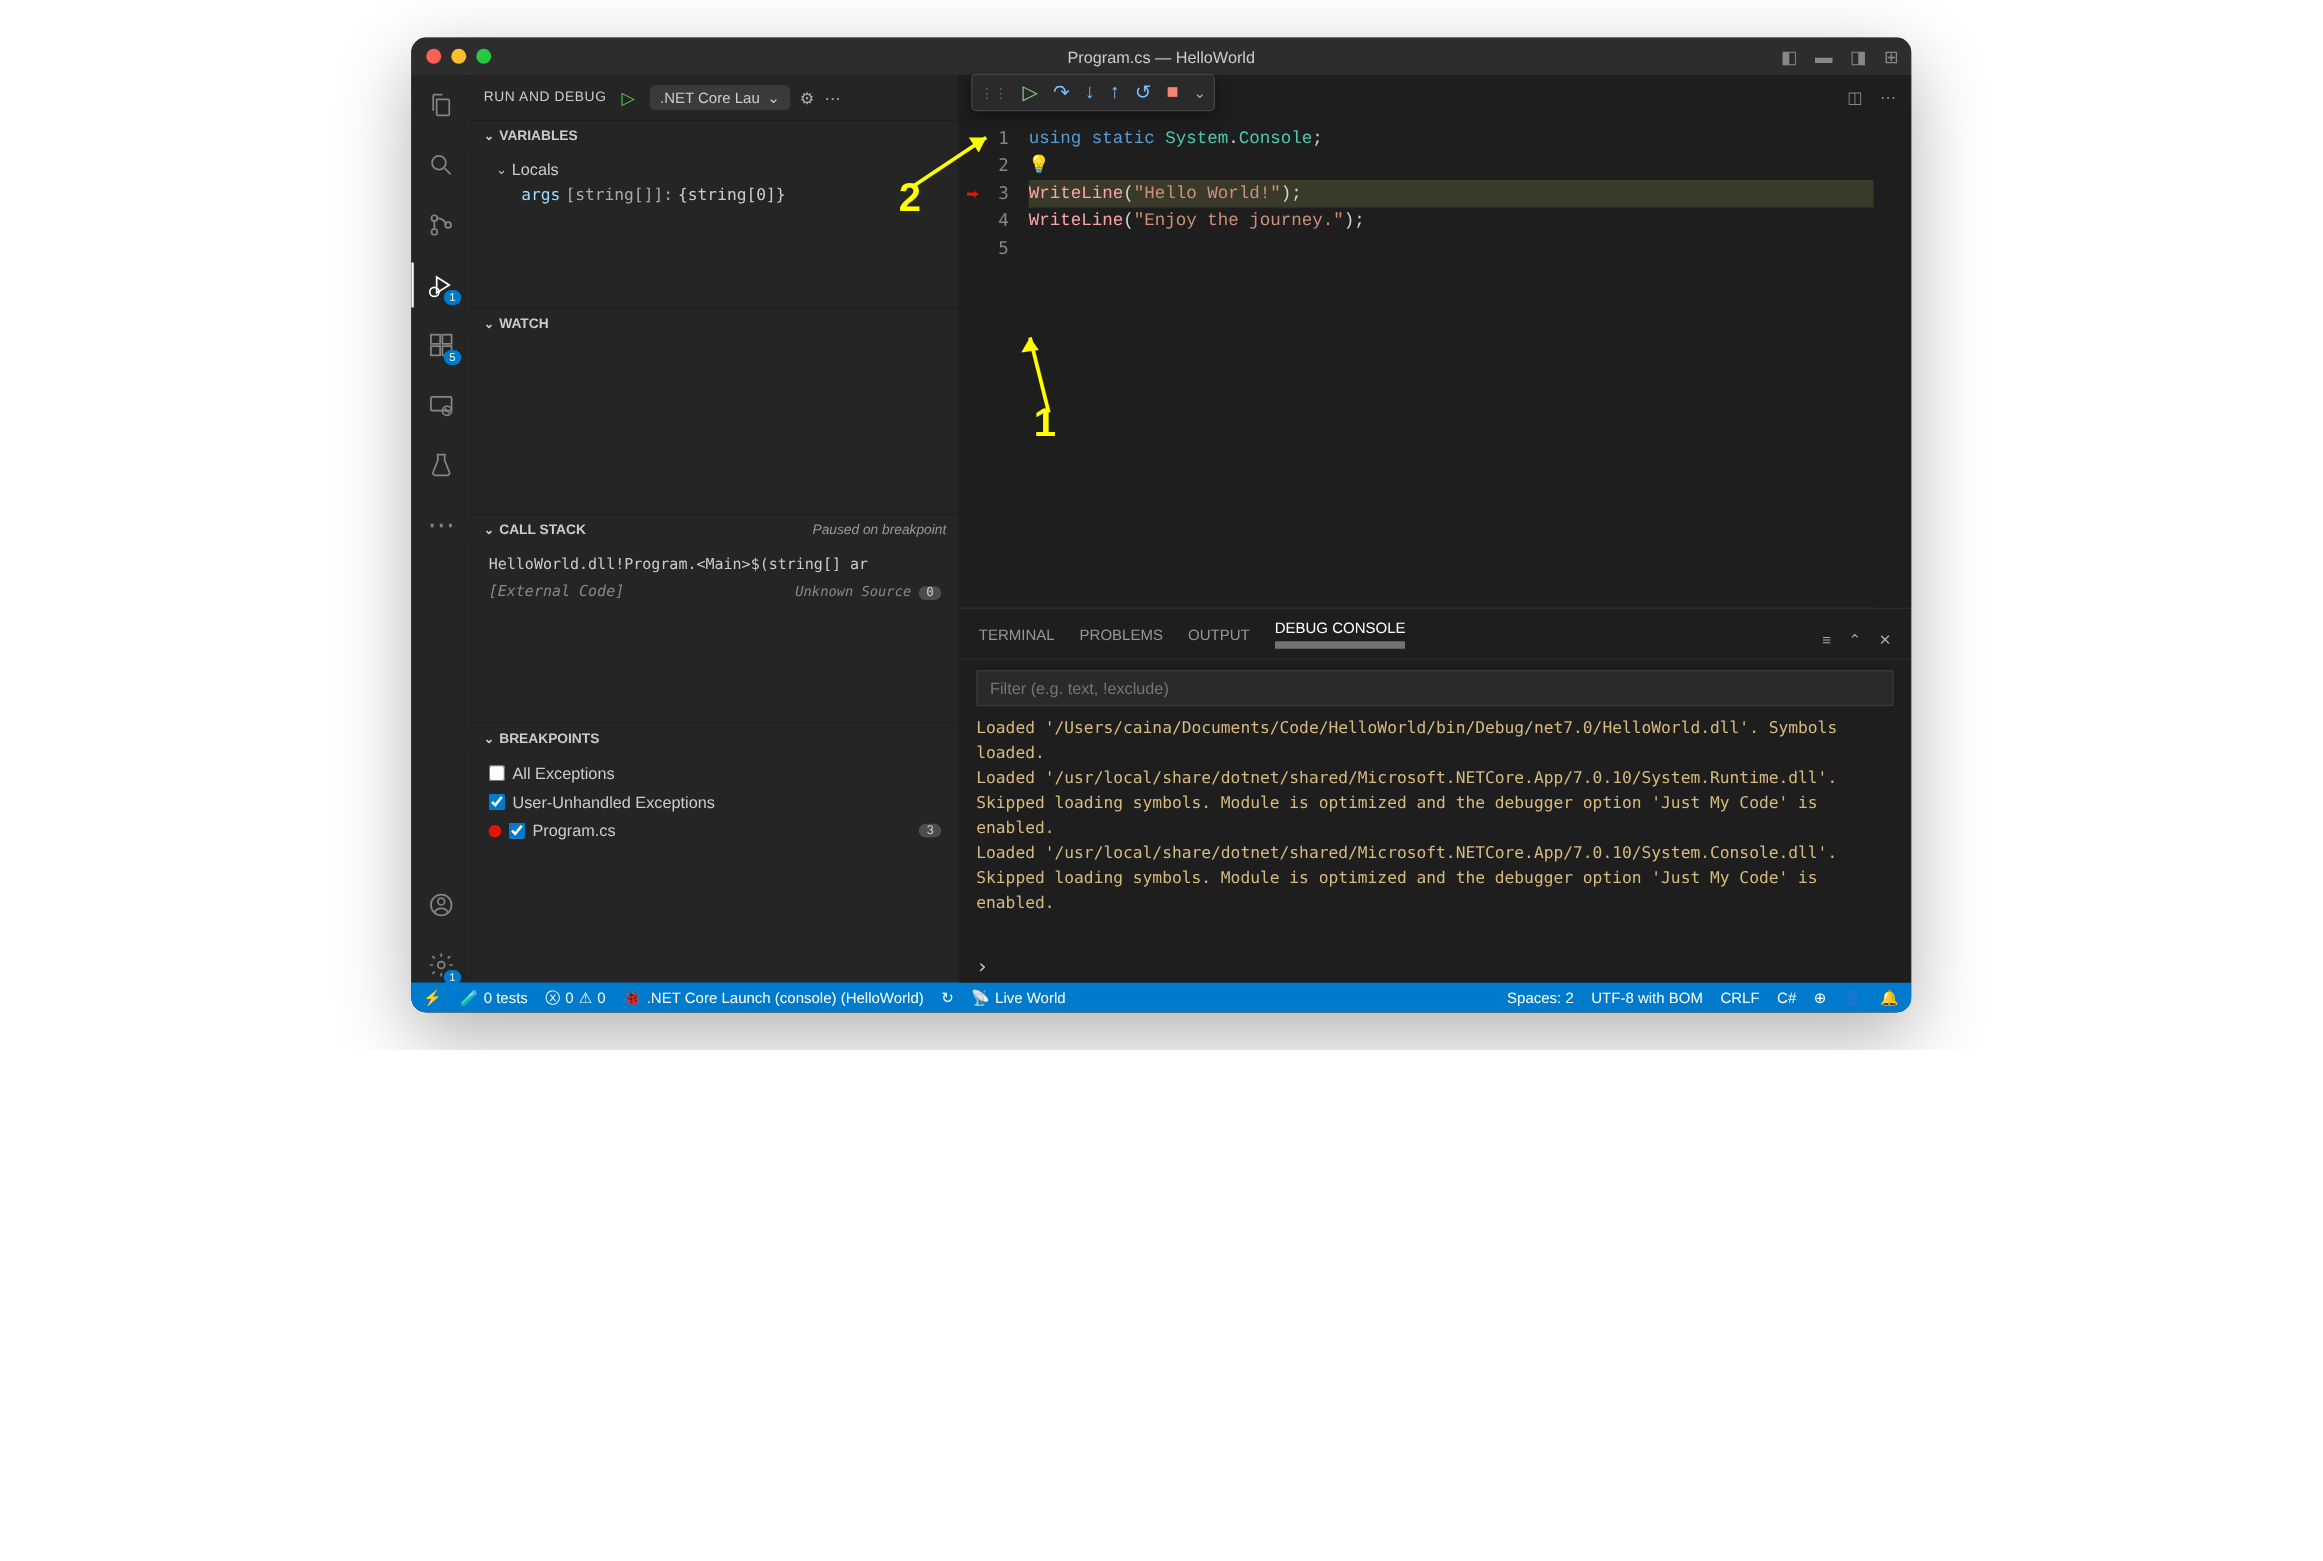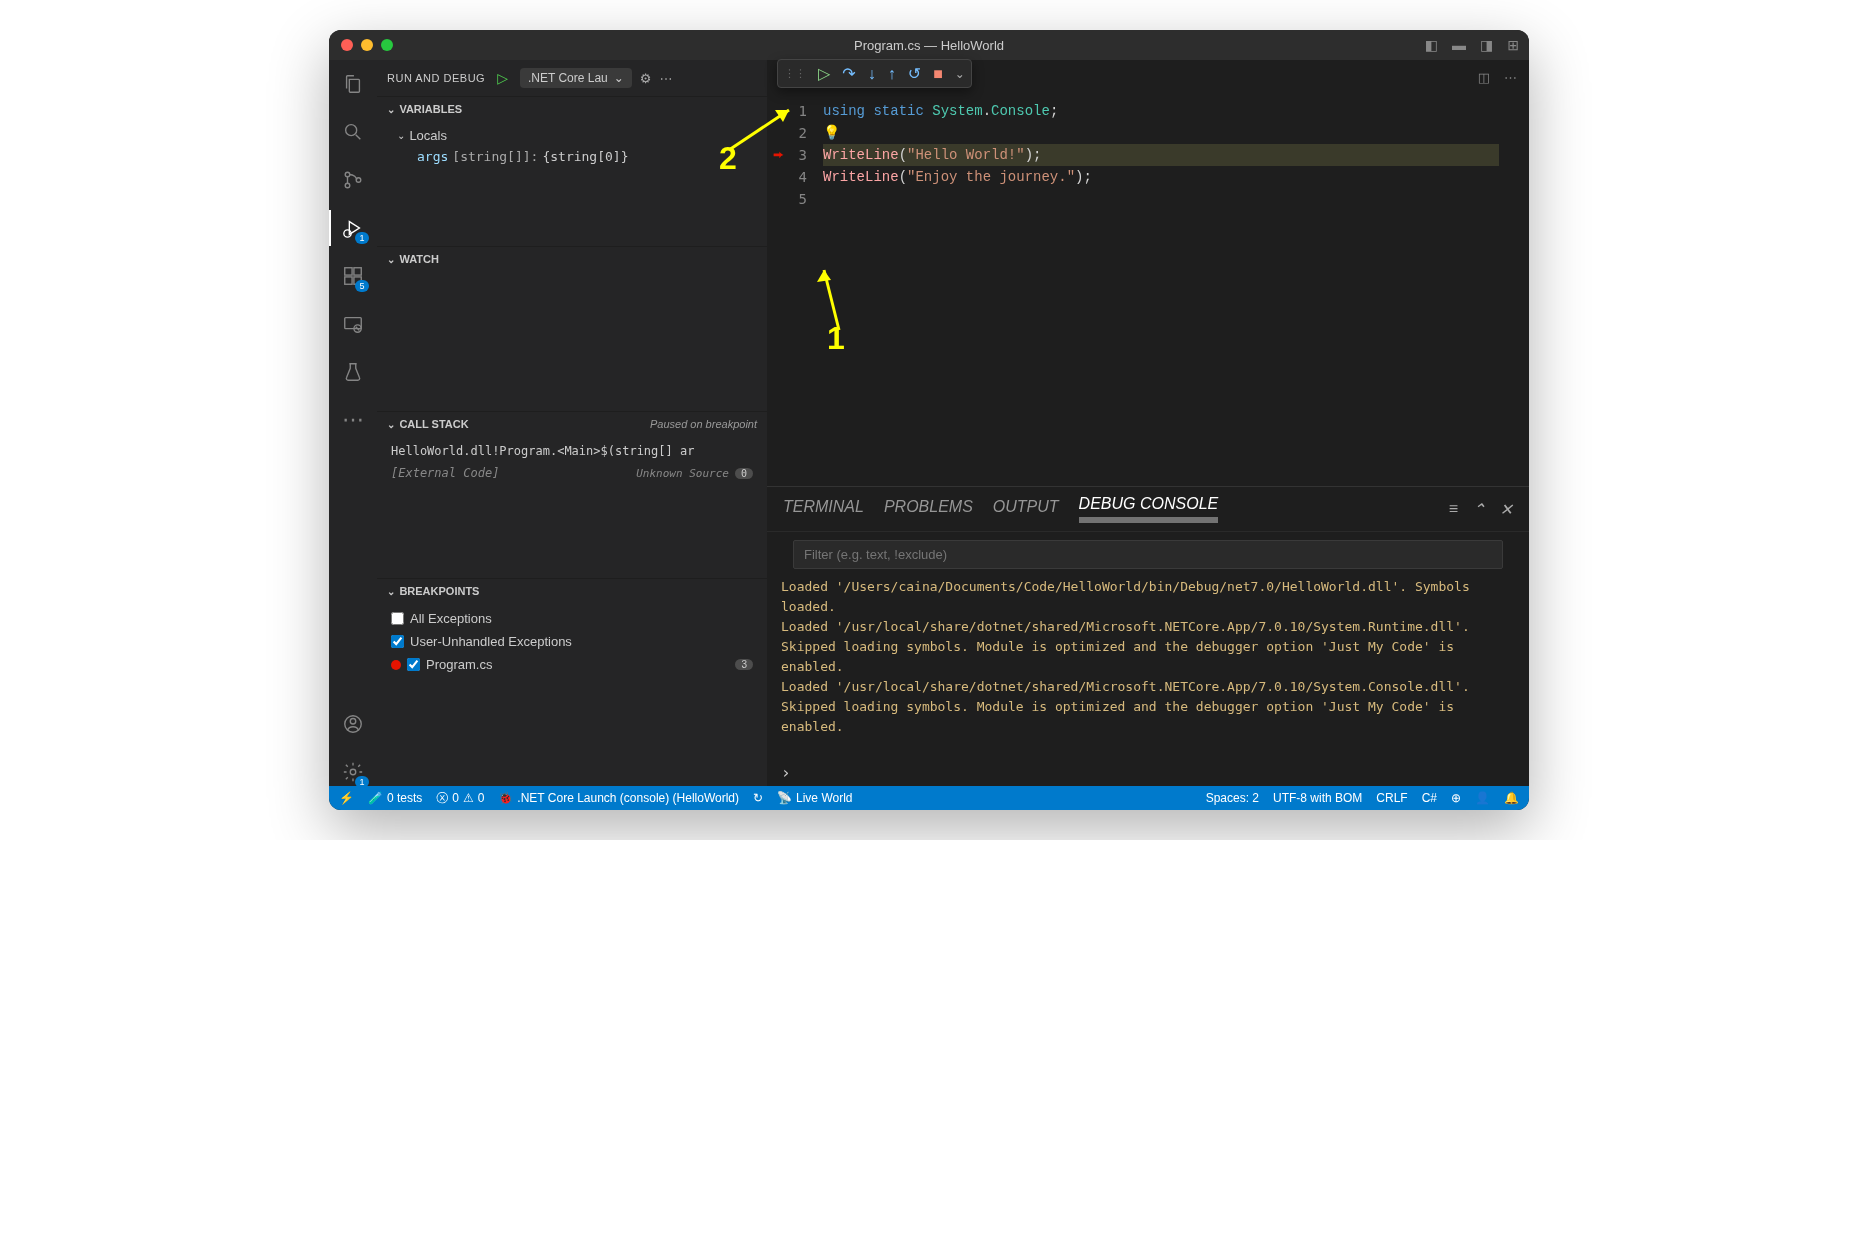--- a/index.html
+++ b/index.html
@@ -26,21 +26,21 @@
 .config { background:#3a3a3a; padding:3px 8px; border-radius:4px; font-size:12px; display:flex; align-items:center; gap:6px; }
 .gear,.dots { color:#aaa; cursor:pointer; }
 .section-hdr { padding:6px 10px; font-weight:600; font-size:11px; color:#ccc; display:flex; align-items:center; gap:4px; background:#252526; cursor:pointer; }
 .section-hdr .chev { font-size:10px; }
 .section-hdr .rt { margin-left:auto; font-weight:400; font-style:italic; color:#999; font-size:11px; }
 .section-body { padding:4px 0; }
 .var-row { padding:3px 20px; font-family:Menlo,monospace; font-size:13px; display:flex; gap:4px; }
 .var-row.sub { padding-left:40px; }
 .vk { color:#9cdcfe; } .vt { color:#aaa; } .vv { color:#ccc; }
 .locals { padding:3px 20px; display:flex; gap:4px; align-items:center; font-size:13px; }
-.callstack-row { padding:4px 14px; font-family:Menlo,monospace; font-size:12px; display:flex; align-items:center; }
+.callstack-row { padding:4px 14px; font-family:Menlo,monospace; font-size:12px; display:flex; align-items:flex-end; }
 .cs-ext { color:#888; font-style:italic; }
 .cs-src { margin-left:auto; color:#888; font-style:italic; font-size:11px; }
 .cs-badge { background:#4d4d4d; border-radius:8px; padding:0 6px; font-size:10px; margin-left:6px; color:#ccc; }
 .bp-row { padding:4px 14px; display:flex; align-items:center; gap:6px; font-size:13px; }
 .bp-row input { accent-color:#007acc; }
 .bp-dot { width:10px; height:10px; background:#e51400; border-radius:50%; }
 .bp-count { margin-left:auto; background:#4d4d4d; border-radius:8px; padding:0 6px; font-size:10px; }
 .sidebar .section { border-top:1px solid #1e1e1e; }
 .sidebar .section:first-of-type { border-top:none; }
 .sidebar .watch-fill { height:140px; }
@@ -58,25 +58,25 @@
 .editor { flex:1; display:flex; font-family:Menlo,monospace; font-size:14px; position:relative; min-height:0; }
 .gutter { width:56px; text-align:right; color:#858585; padding-right:16px; padding-top:4px; line-height:22px; position:relative; }
 .gutter .bp-ind { position:absolute; left:6px; color:#e51400; font-size:11px; }
 .code { flex:1; padding-top:4px; line-height:22px; }
 .code .ln { white-space:pre;font-family:Liberation Mono, monospace; }
 .code .cur { background:#3a3a2a; }
 .tk-kw{color:#569cd6;} .tk-cls{color:#4ec9b0;} .tk-fn{color:#fca5a5;} .tk-str{color:#ce9178;} .tk-p{color:#d4d4d4;}
 .bulb { display:inline-block; }
 .minimap { width:30px; background:#1e1e1e; }
 .panel { height:300px; border-top:1px solid #333; display:flex; flex-direction:column; }
-.panel-tabs { display:flex; gap:20px; padding:8px 16px; color:#969696; font-size:16px; align-items:center; border-bottom:1px solid #2a2a2a;font-style:italic; }
+.panel-tabs { display:flex; gap:20px; padding:8px 16px; color:#969696; font-size:12px; align-items:flex-end; border-bottom:1px solid #2a2a2a; }
 .panel-tabs .pt { cursor:pointer; padding-bottom:4px; }
 .panel-tabs .pt.active { color:#fff; border-bottom:6px solid #737373; }
 .panel-tabs .pright { margin-left:auto; display:flex; gap:14px; color:#aaa; }
-.filter { margin:8px 26px; }
+.filter { margin:8px 14px; }
 .filter input { width:100%; background:#2a2a2a; border:1px solid #3a3a3a; color:#ccc; padding:6px 10px; font-size:13px; border-radius:2px; }
 .console-out { flex:1; overflow:auto; padding:0 14px; font-family:Menlo,monospace; font-size:13px; line-height:20px; color:#d7ba7d; }
 .prompt { padding:4px 14px; color:#ccc; font-family:Menlo,monospace; }
 .status { height:24px; background:#007acc; color:#fff; display:flex; align-items:center; font-size:12px; padding:0 10px; gap:14px; }
 .status .st { display:flex; align-items:center; gap:4px; cursor:pointer; }
 .status .sp { flex:1; }
 .annot { position:absolute; color:#ffff00; font-weight:bold; font-size:32px; pointer-events:none; z-index:20; }
 .annot svg { overflow:visible; }
 </style>
 </head>

